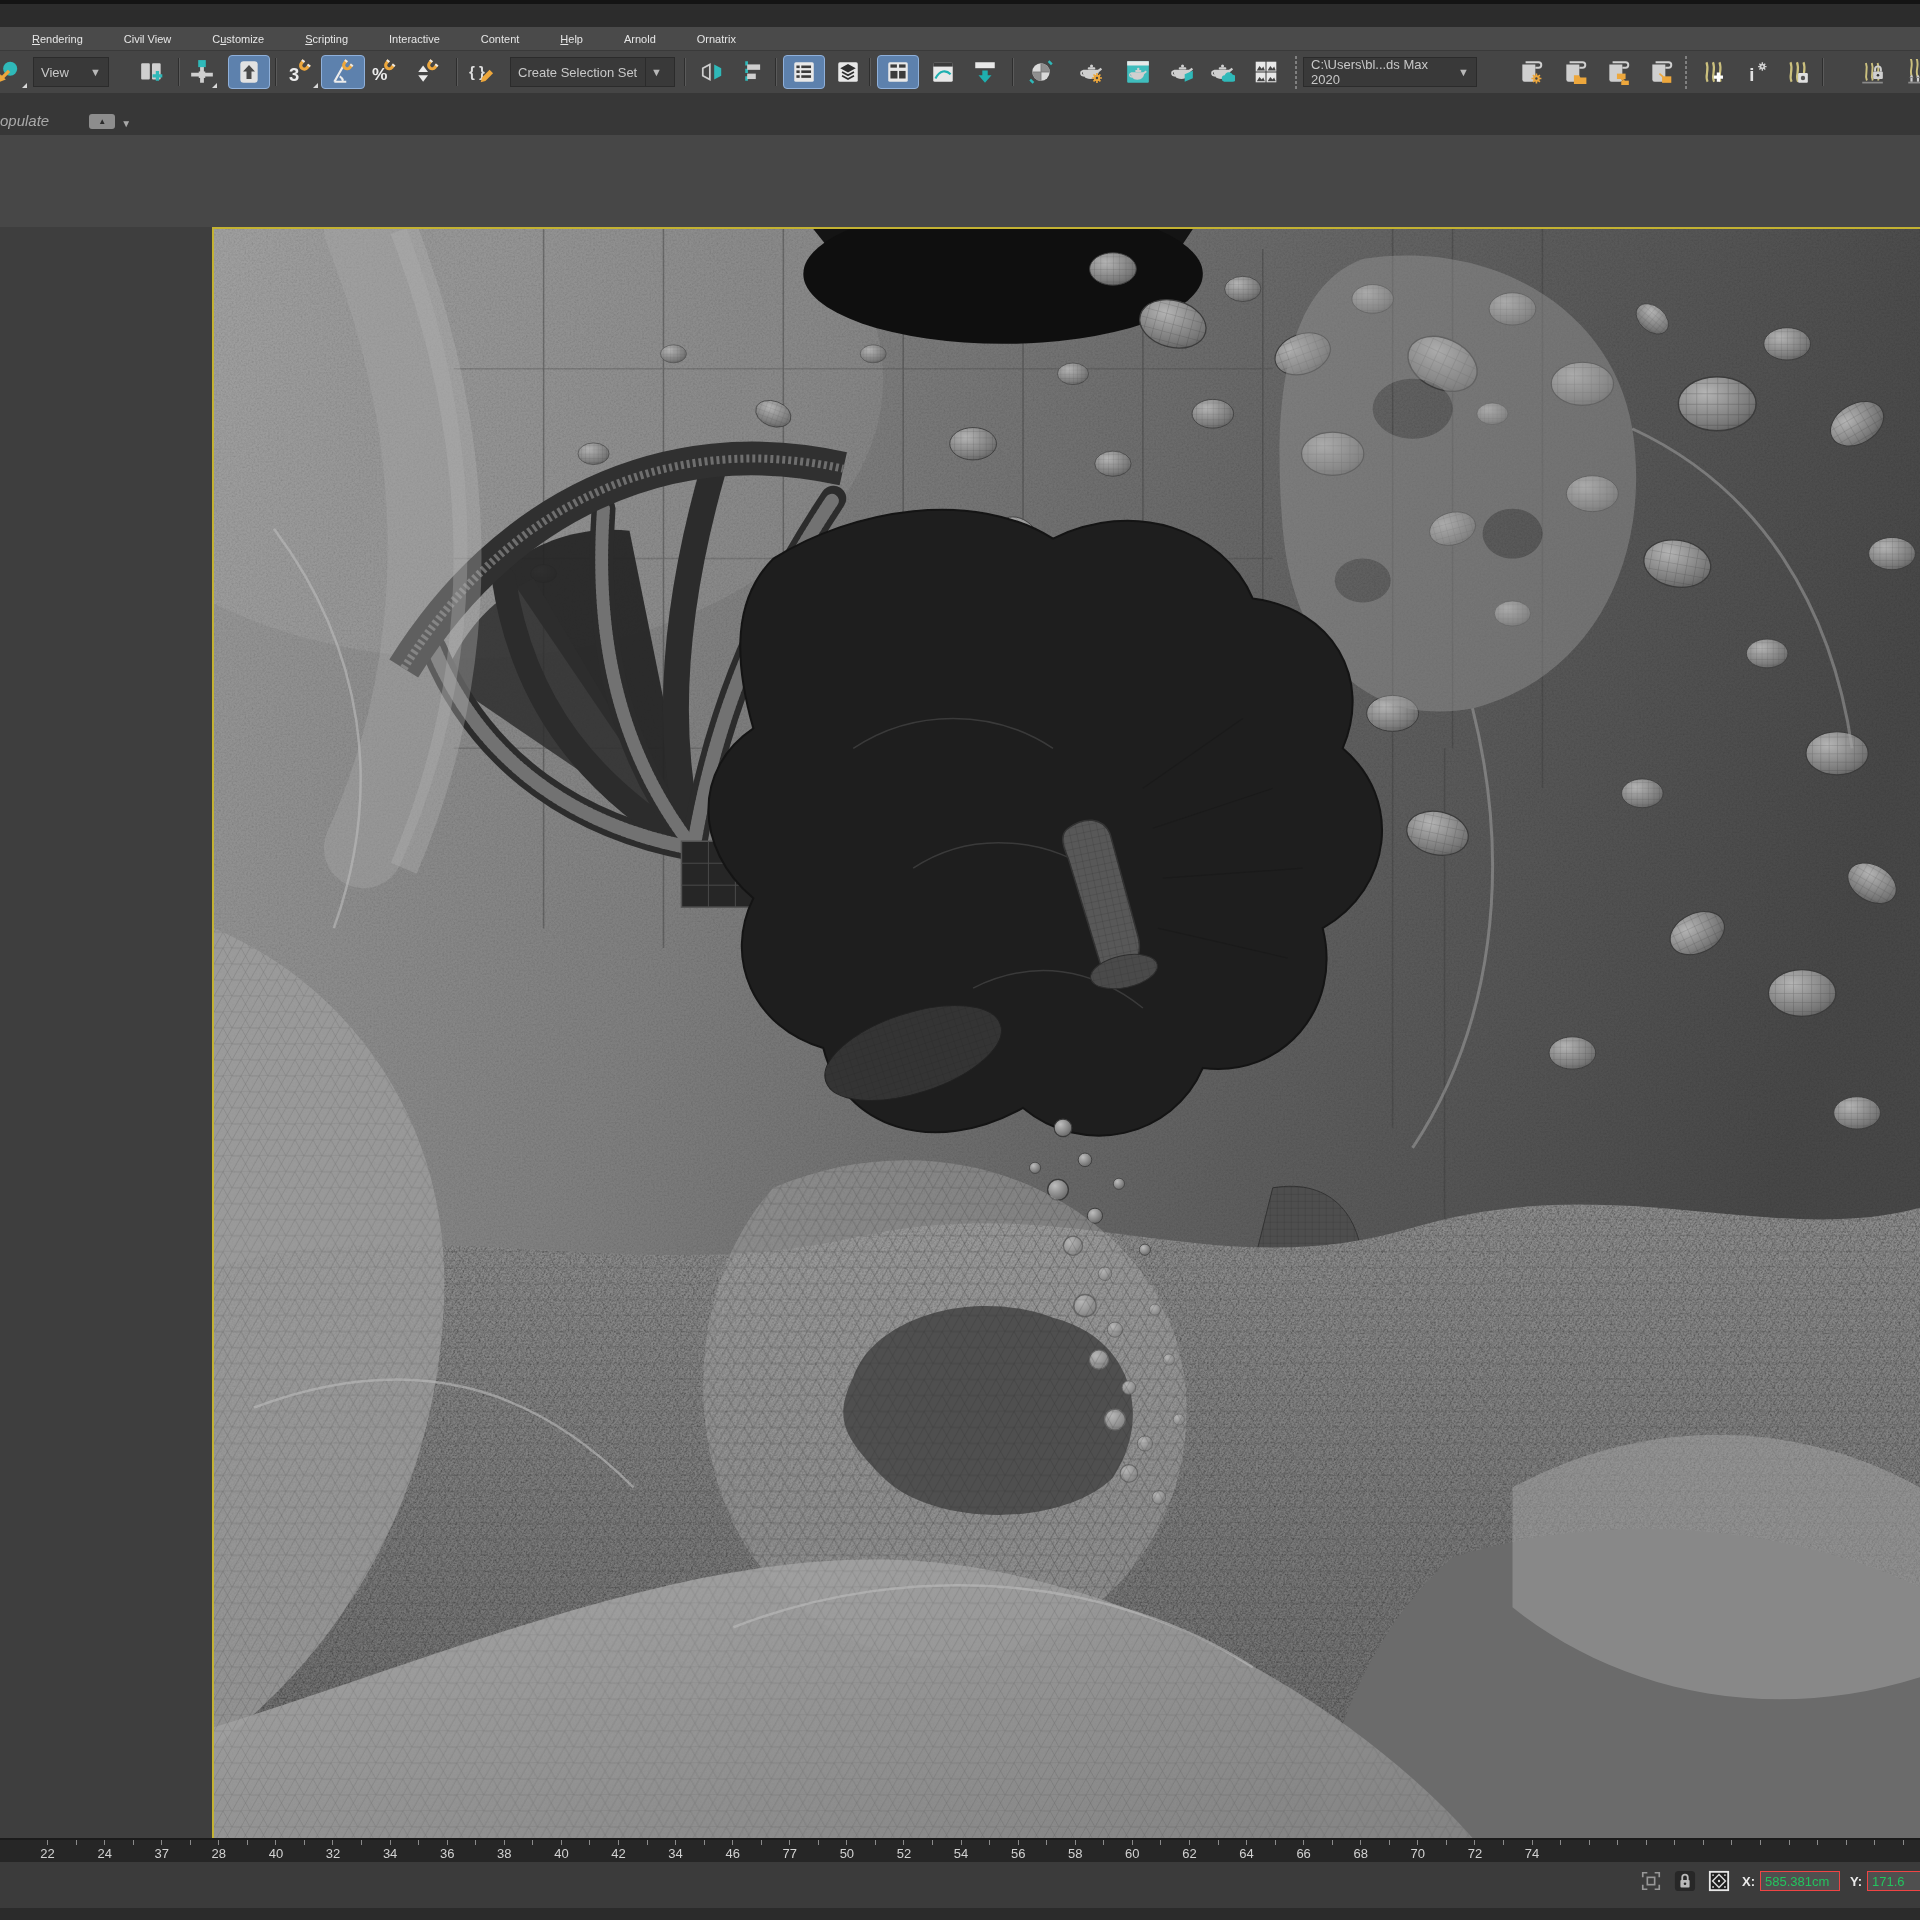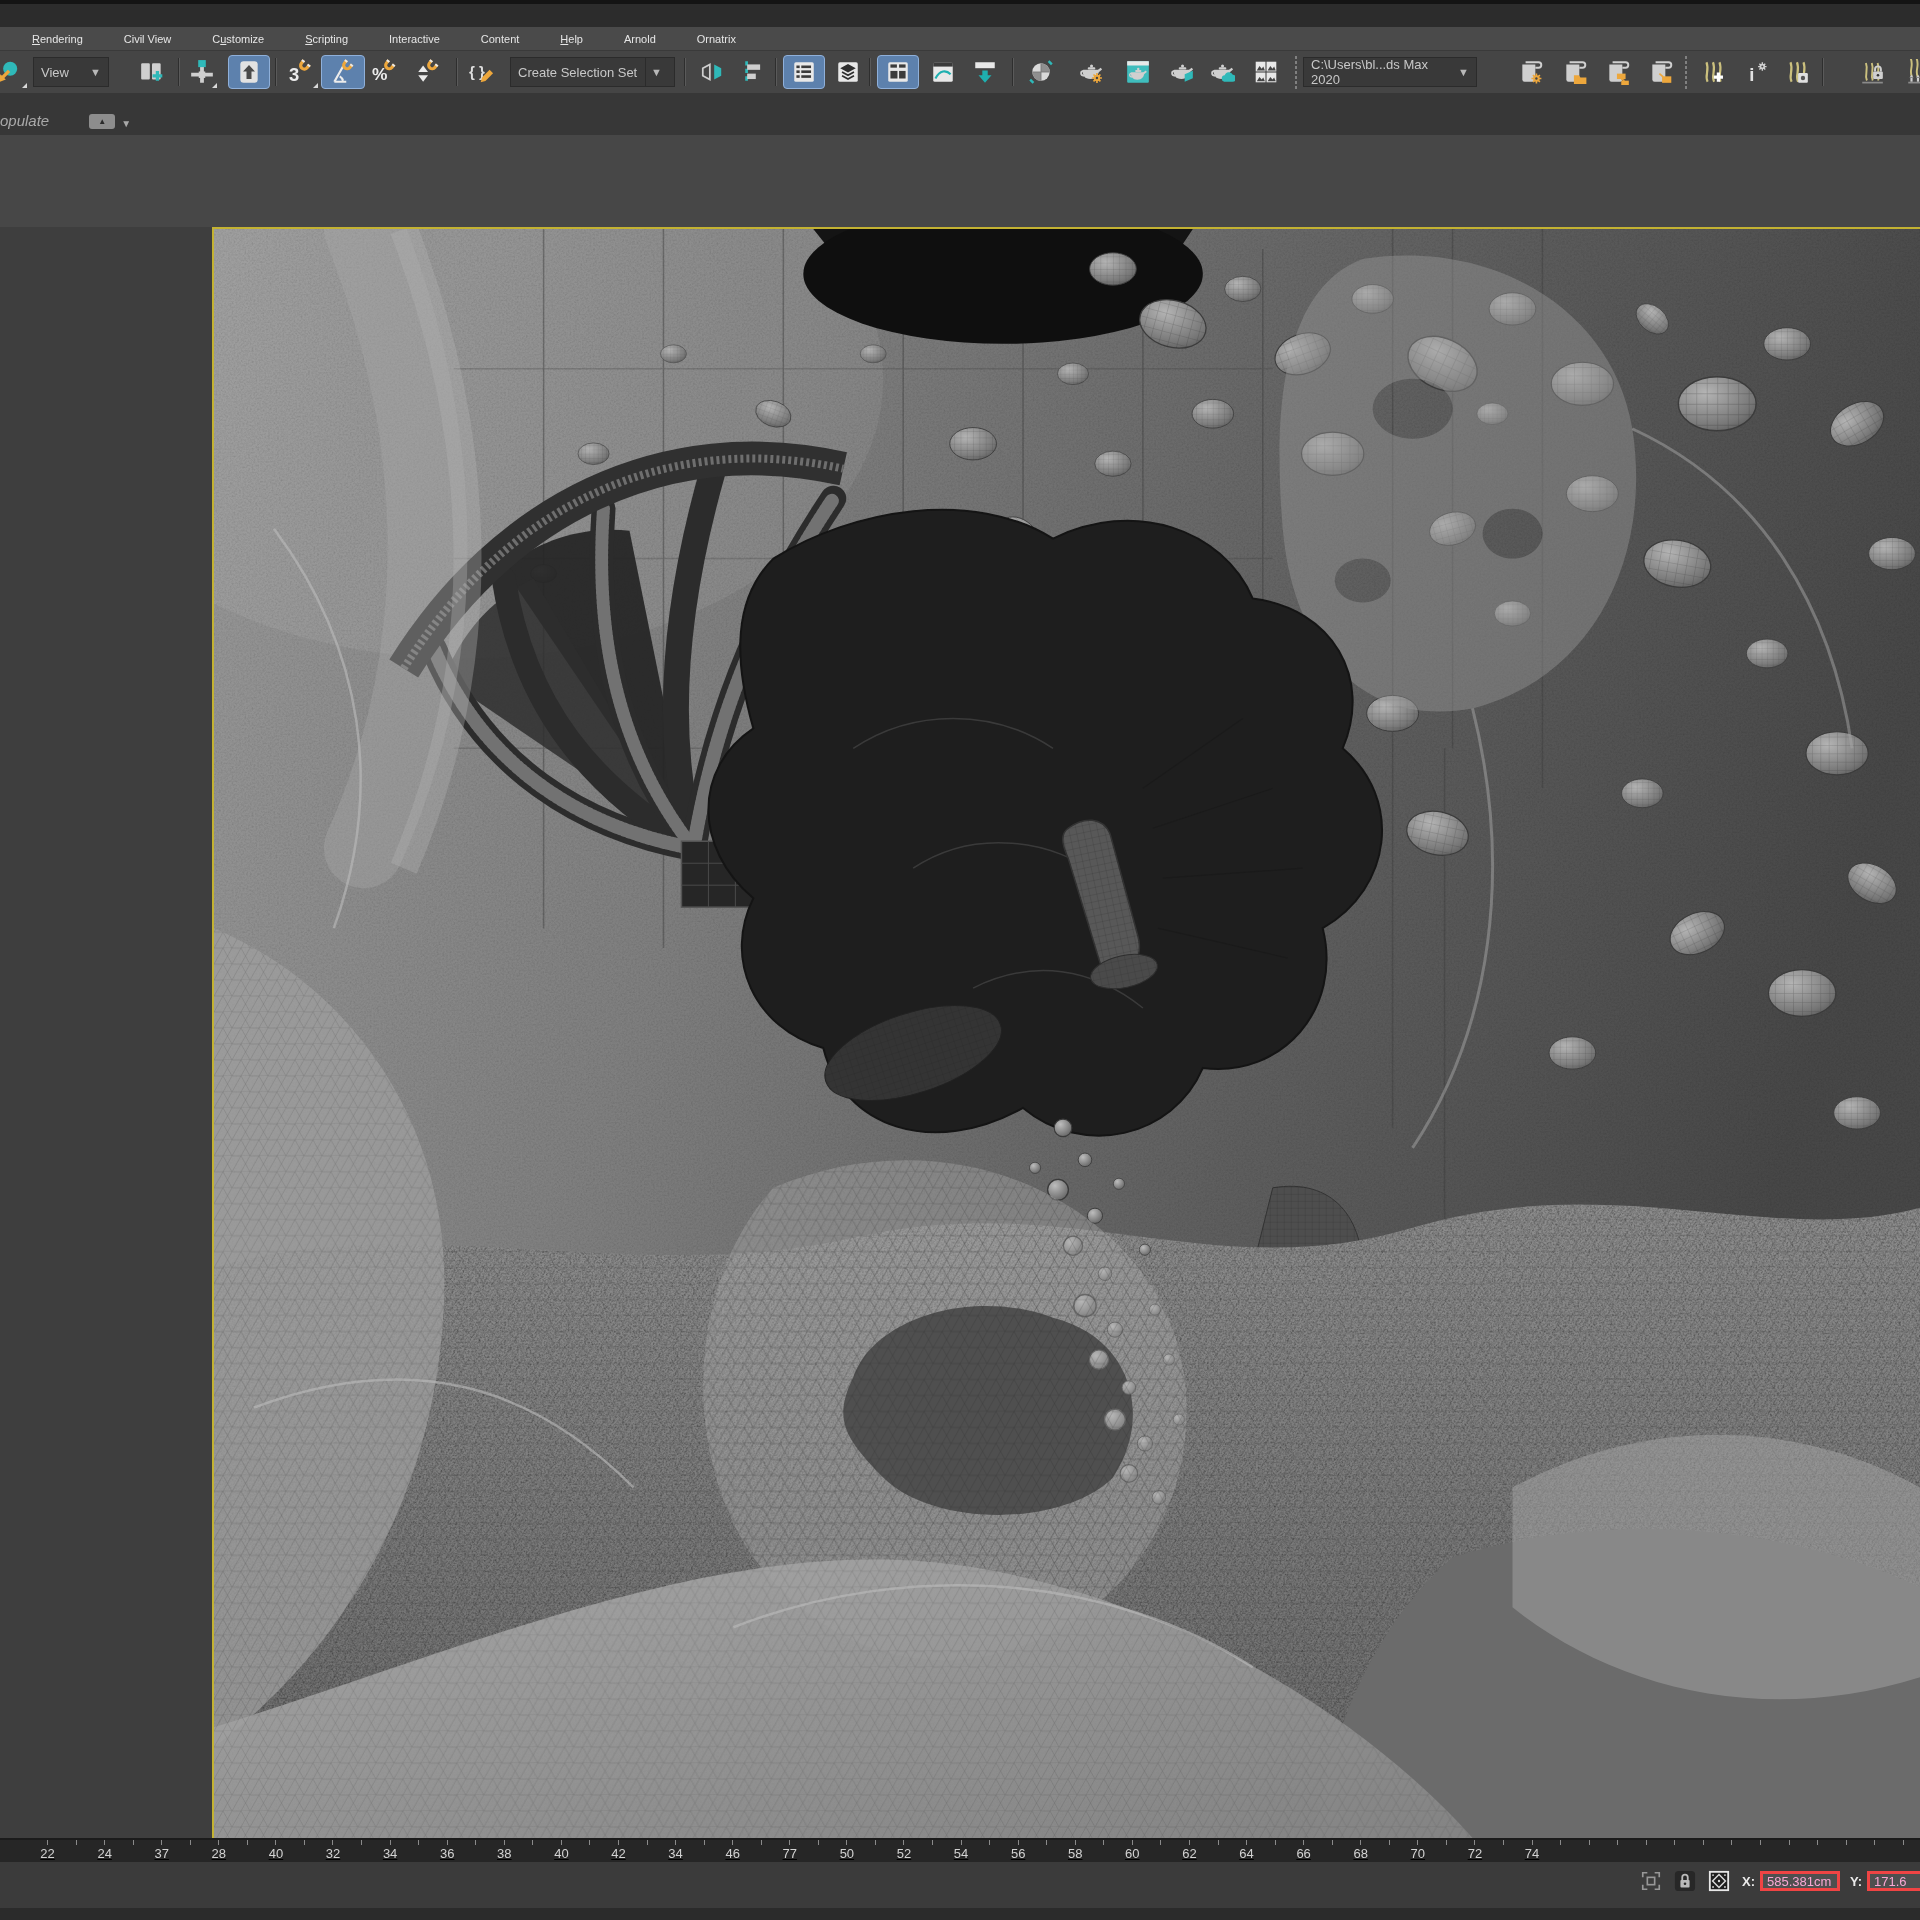--- a/index.html
+++ b/index.html
@@ -47,31 +47,31 @@
   .vp-region { position:absolute; top:227px; left:0; width:1920px; height:1611px; }
   .vp-left { position:absolute; top:0; left:0; width:212px; height:100%; background:#3e3e3e; }
   .vp-content { position:absolute; top:0; left:212px; right:0; bottom:0;
         border-top:2px solid #c3b232; border-left:2px solid #c3b232; overflow:hidden; background:#6f6f6f; }
   .vp-content svg { display:block; width:100%; height:100%; }
 
   
   .timeline { position:absolute; top:1838px; left:0; width:100%; height:24px; background:#262626;
         border-top:2px solid #1b1b1b;
         background-image:repeating-linear-gradient(to right, #8a8a8a 0 1px, transparent 1px 28.55px);
-        background-size:100% 5px; background-repeat:no-repeat; background-position:47px 0;text-decoration:underline; }
+        background-size:100% 5px; background-repeat:no-repeat; background-position:47px 0; }
   .ticks { display:flex; padding-left:19px; height:100%; align-items:flex-end; }
   .tick-num { width:57.1px; text-align:center; color:#d2d2d2; font-size:13px; line-height:17px; flex:0 0 auto; }
 
   
   .statusrow { position:absolute; top:1862px; left:0; width:1920px; height:46px; background:#3b3b3b; overflow:hidden; }
   .status-right { position:absolute; left:1640px; top:8px; display:flex; align-items:center; }
   .sicon { width:22px; height:22px; margin-right:12px; }
   .sicon svg { width:22px; height:22px; }
   .coord-label { color:#eaeaea; font-size:13px; font-weight:bold; margin-right:5px; }
-  .coord-field { background:#4f4f4f; border:3px solid #ef4444; color:#f9a8d4; font-size:13px;
+  .coord-field { background:#4f4f4f; border:1px solid #ef4444; color:#22c55e; font-size:13px;
         height:20px; width:80px; display:flex; align-items:center; padding:0 4px; margin-right:10px; }
   .footer { position:absolute; top:1908px; left:0; width:100%; height:12px; background:#2b2b2b; }
 </style>
 </head>
 <body>
 
 <div class="app">
 
   <svg width="0" height="0" style="position:absolute">
     <defs>

